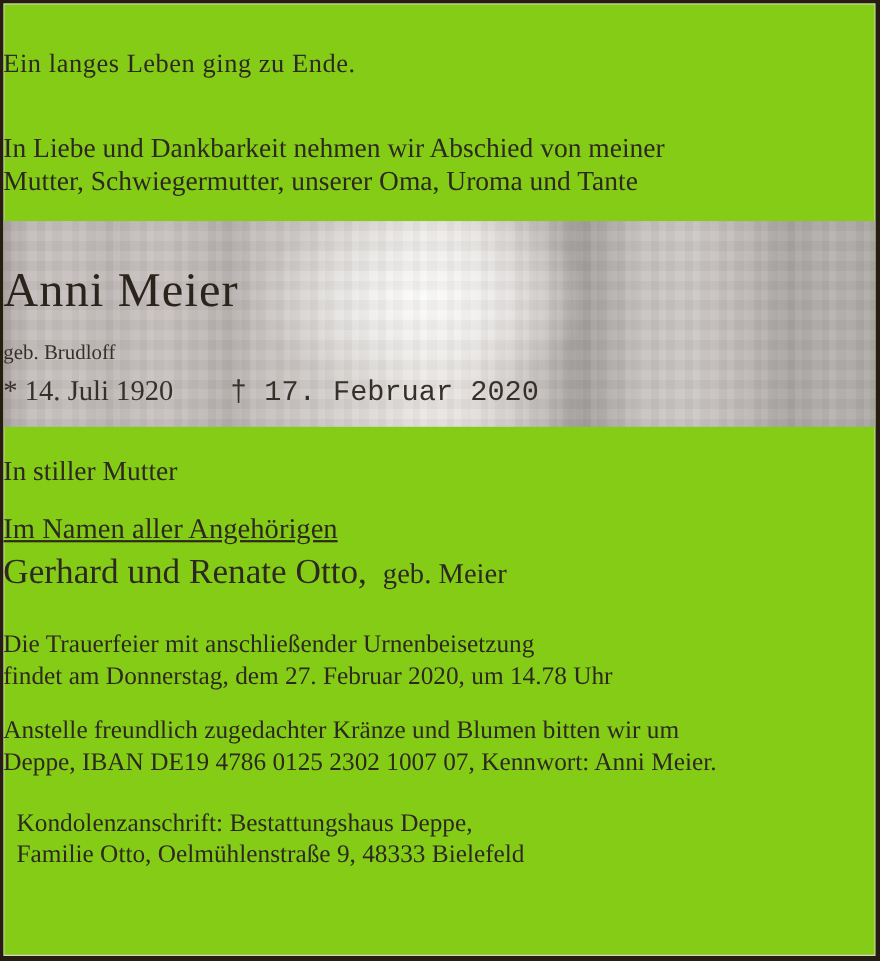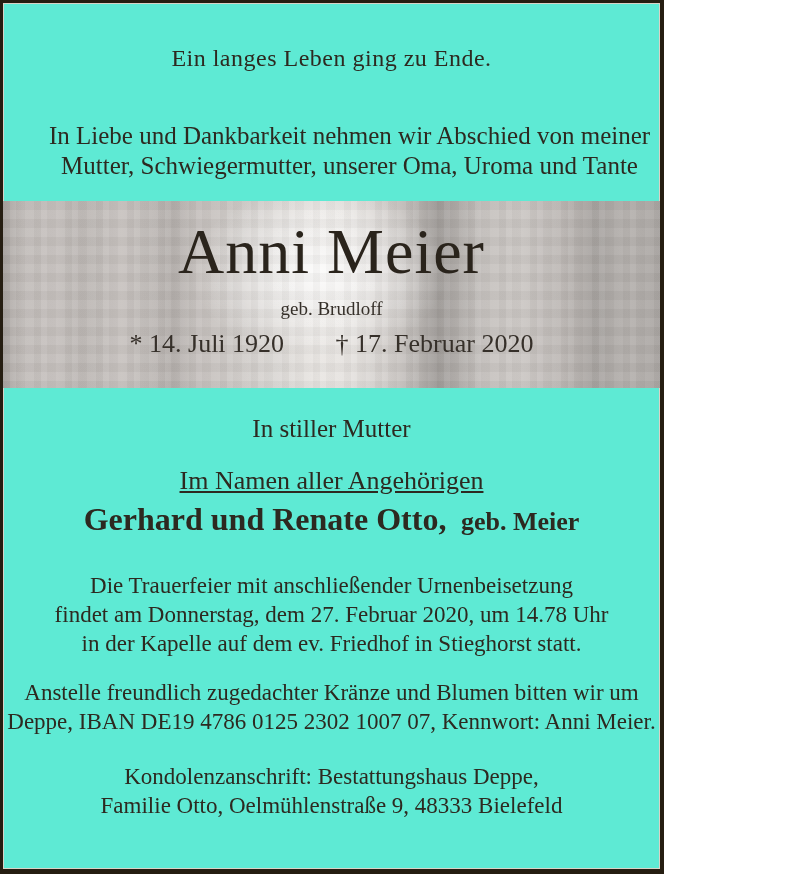--- a/index.html
+++ b/index.html
@@ -2,45 +2,45 @@
 <html><head>
 <meta charset="utf-8">
 <style>
   html, body {
     margin: 0;
     padding: 0;
     background: #ffffff;
   }
   .page {
     position: relative;
-    width: 664px;
+    width: 800px;
     height: 874px;
     box-sizing: border-box;
-    background: #5eead4;
+    background: #84cc16;
     border: 3px solid #251d11;
     border-right-width: 4px;
     border-bottom-width: 5px;
     box-shadow: inset 0 0 0 1px #d9d3c7;
     overflow: hidden;
     font-family: "Liberation Serif", "DejaVu Serif", serif;
     color: #2d2920;
-    text-align: center;
+    text-align: left;
   }
   .opening {
     margin: 40px 0 0 0;
     font-size: 24px;
     line-height: 30px;
     letter-spacing: 0.5px;
   }
   .intro {
     margin: 48px 0 0 0;
     font-size: 25px;
     line-height: 30px;
   }
-  .intro span { display: block; padding-left: 36px; }
+  .intro span { display: block; }
 
   
   .banner {
     position: relative;
     margin-top: 20px;
     width: 100%;
     height: 187px;
     background:
       repeating-linear-gradient(90deg,
         rgba(90,85,80,0.045) 0 7px,
@@ -53,70 +53,69 @@
       radial-gradient(ellipse 26% 60% at 48% 38%,
         rgba(255,255,255,0.85), rgba(255,255,255,0) 75%),
       linear-gradient(90deg,
         #aaa5a2 0%, #c2bdba 3%, #c6c1be 8%, #bcb7b4 12%, #c8c3c0 18%,
         #beb9b6 23%, #b4afac 26%, #c4bfbc 29%, #cdc9c6 35%, #dcd9d6 42%,
         #e9e6e3 48%, #e5e2df 53%, #d4d0cd 58%, #c0bcb9 62%, #a19d9a 66%,
         #afaba8 69%, #c6c2bf 73%, #cbc7c4 79%, #beb9b6 85%, #a8a4a1 90%,
         #b4b0ad 95%, #aba7a4 100%);
   }
   .banner-name {
-    padding-top: 16px;
-    font-size: 64px;
+    padding-top: 28px;
+    font-size: 44px;
     line-height: 70px;
     letter-spacing: 1px;
     color: #2a241c;
   }
   .banner-maiden {
     margin-top: 8px;
     font-size: 19px;
     line-height: 28px;
     color: #36302a;
   }
   .banner-dates {
     margin-top: 6px;
     font-size: 26px;
     line-height: 30px;
     color: #36302a;
   }
-  .banner-dates .death { margin-left: 45px; }
+  .banner-dates .death { margin-left: 45px; font-family: Liberation Mono, monospace; }
 
   
   .mourning {
     margin: 26px 0 0 0;
     font-size: 25px;
     line-height: 30px;
   }
   .behalf {
     margin: 22px 0 0 0;
     font-size: 26px;
     line-height: 30px;
     text-decoration: underline;
   }
   .family {
     margin: 4px 0 0 0;
     font-size: 26px;
     line-height: 38px;
-    font-weight: bold;
   }
   .family .names { font-size: 32px; }
   .family .suffix { margin-left: 8px; }
 
   .block {
     margin: 0;
     font-size: 23px;
     line-height: 29px;
   }
   .block span { display: block; }
   .service   { margin-top: 30px; }
   .donation  { margin-top: 20px; }
-  .condolence{ margin-top: 26px; }
+  .condolence{ margin-top: 26px; margin-left: 12px; }
 </style>
 </head>
 <body>
 
 <div class="page">
 
   <p class="opening">Ein langes Leben ging zu Ende.</p>
 
   <p class="intro">
     <span>In Liebe und Dankbarkeit nehmen wir Abschied von meiner</span>
@@ -137,21 +136,20 @@
   <p class="behalf">Im Namen aller Angehörigen</p>
 
   <p class="family">
     <span class="names">Gerhard und Renate Otto,</span>
     <span class="suffix">geb. Meier</span>
   </p>
 
   <p class="block service">
     <span>Die Trauerfeier mit anschließender Urnenbeisetzung</span>
     <span>findet am Donnerstag, dem 27. Februar 2020, um 14.78 Uhr</span>
-    <span>in der Kapelle auf dem ev. Friedhof in Stieghorst statt.</span>
   </p>
 
   <p class="block donation">
     <span>Anstelle freundlich zugedachter Kränze und Blumen bitten wir um</span>
     <span>Deppe, IBAN DE19 4786 0125 2302 1007 07, Kennwort: Anni Meier.</span>
   </p>
 
   <p class="block condolence">
     <span>Kondolenzanschrift: Bestattungshaus Deppe,</span>
     <span>Familie Otto, Oelmühlenstraße 9, 48333 Bielefeld</span>

